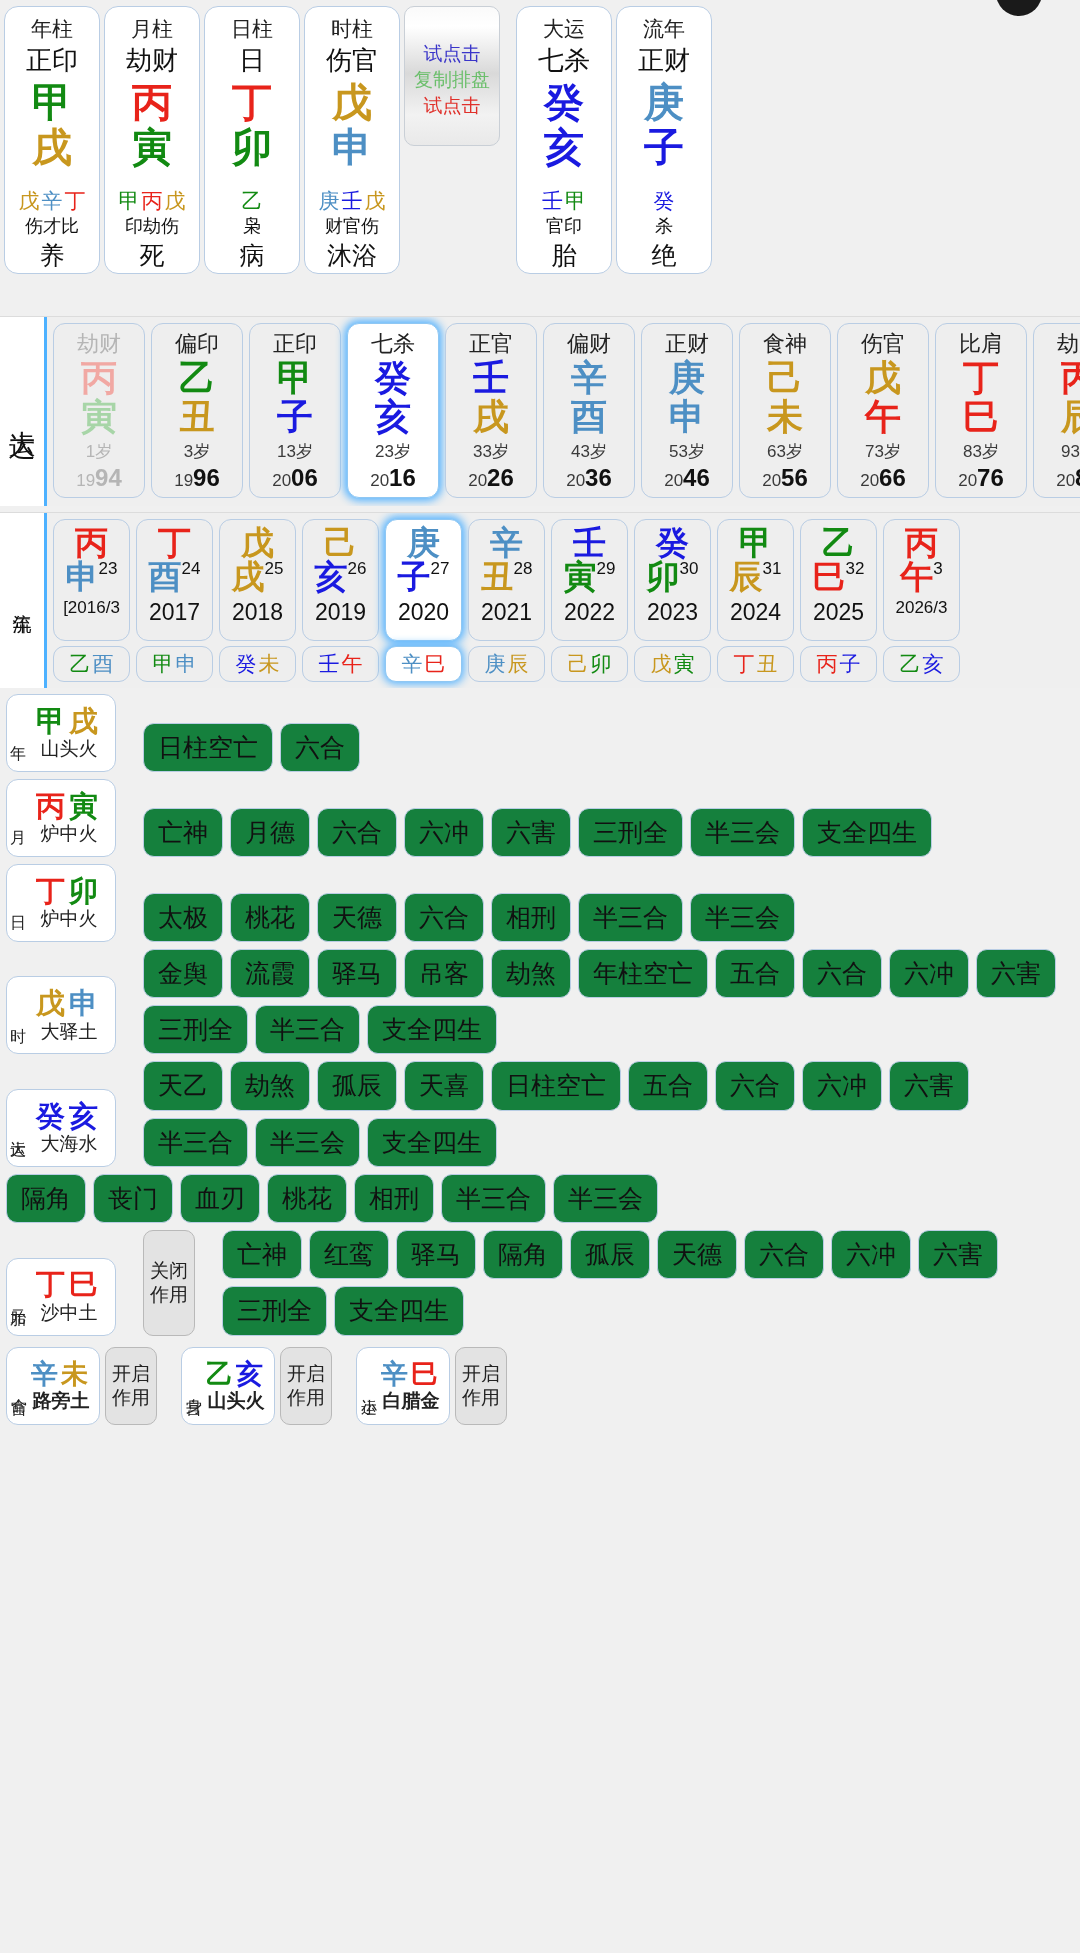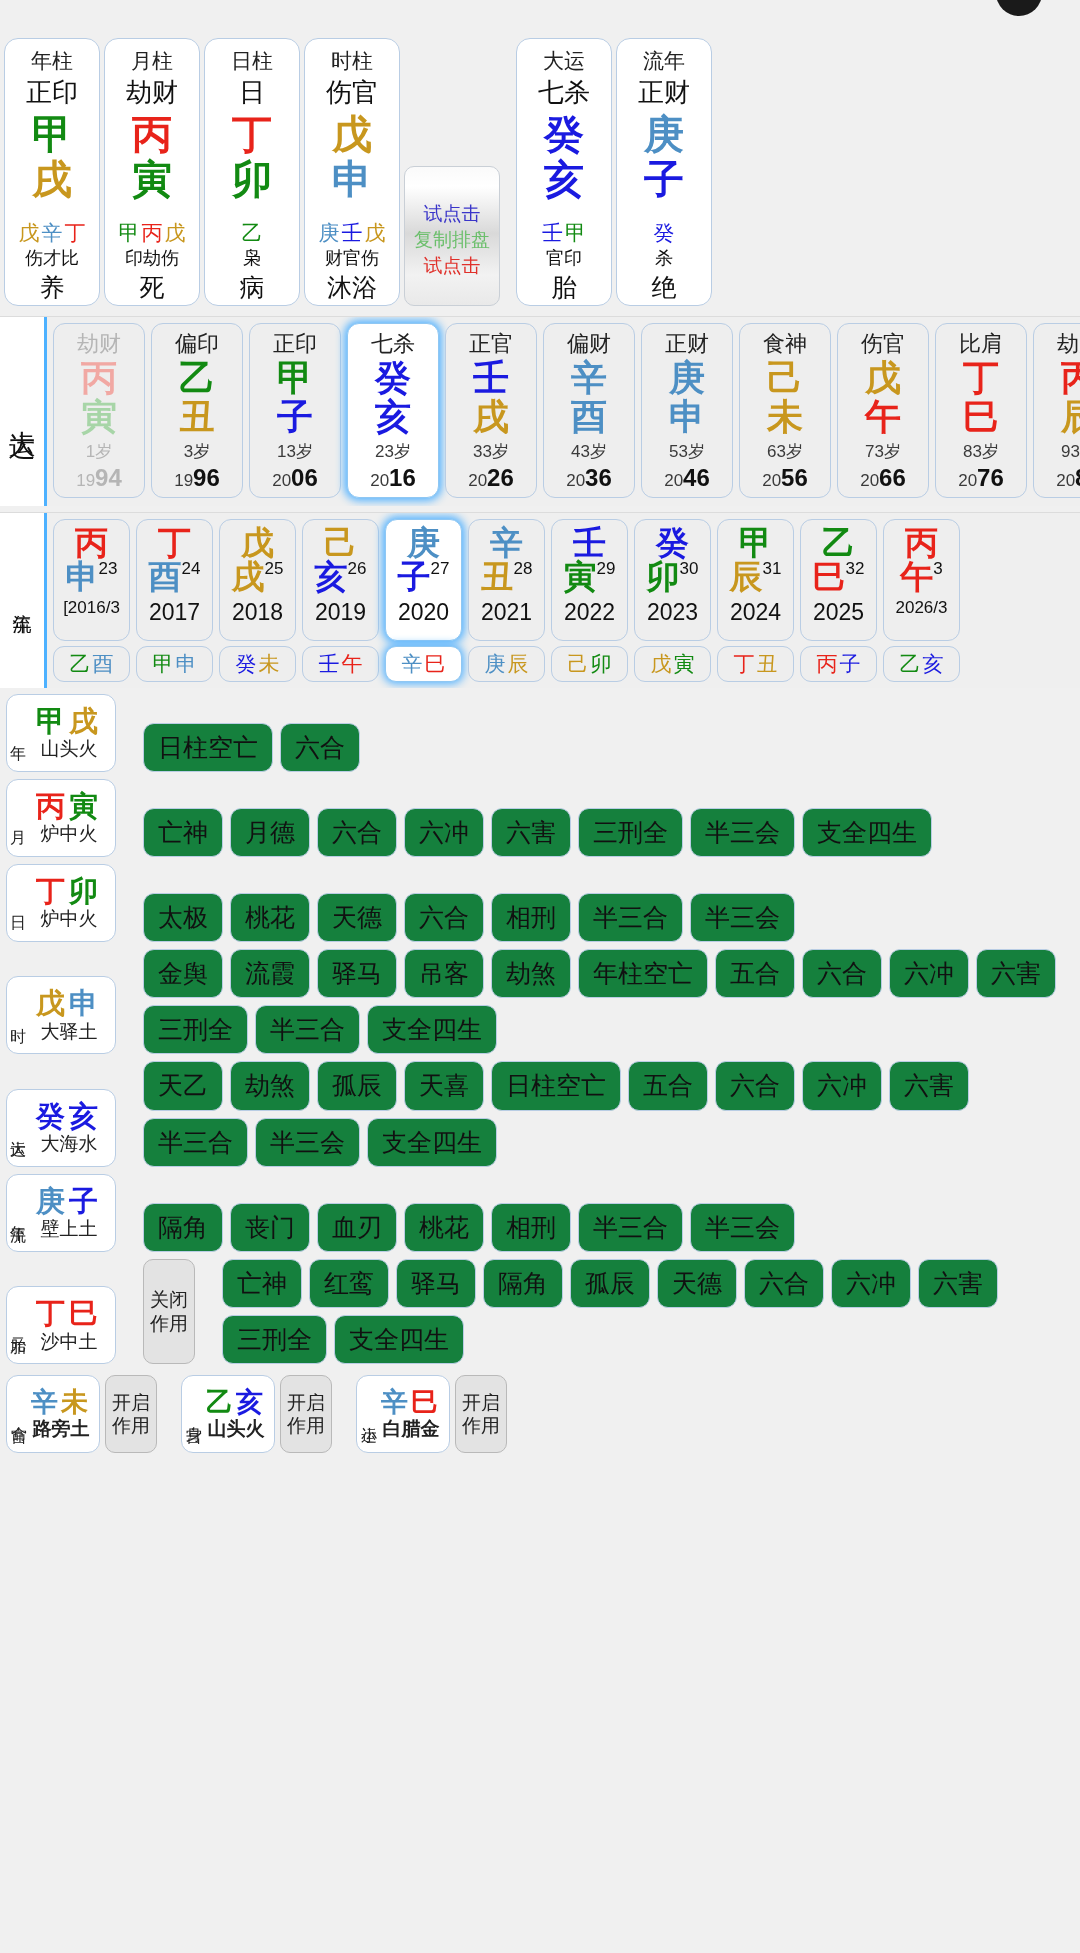--- a/index.html
+++ b/index.html
@@ -13,21 +13,21 @@
   .card{
     background:#fff;
     border:1px solid #b9cde4;
     border-radius:12px;
     box-sizing:border-box;
   }
 
   
   #pillars{
     display:flex;
-    align-items:flex-end;
+    align-items:flex-start;
     padding:6px 4px 4px 4px;
     gap:4px;
     height:310px;
     box-sizing:border-box;
   }
   .pillar{
     width:96px;
     flex:0 0 96px;
     background:#fff;
     border:1px solid #b9cde4;
@@ -609,27 +609,20 @@
         <div class="tag">五合</div>
         <div class="tag">六合</div>
         <div class="tag">六冲</div>
         <div class="tag">六害</div>
         <div class="tag">半三合</div>
         <div class="tag">半三会</div>
         <div class="tag">支全四生</div>
       </div>
     </div>
     <div class="ss-row">
-      <div class="ss-key">
-        <div class="k-side">流年</div>
-        <div class="k-body">
-          <div class="k-gz"><span class="c-metal">庚</span><span class="c-water">子</span></div>
-          <div class="k-na">壁上土</div>
-        </div>
-      </div>
       <div class="ss-tags">
         <div class="tag">隔角</div>
         <div class="tag">丧门</div>
         <div class="tag">血刃</div>
         <div class="tag">桃花</div>
         <div class="tag">相刑</div>
         <div class="tag">半三合</div>
         <div class="tag">半三会</div>
       </div>
     </div>

